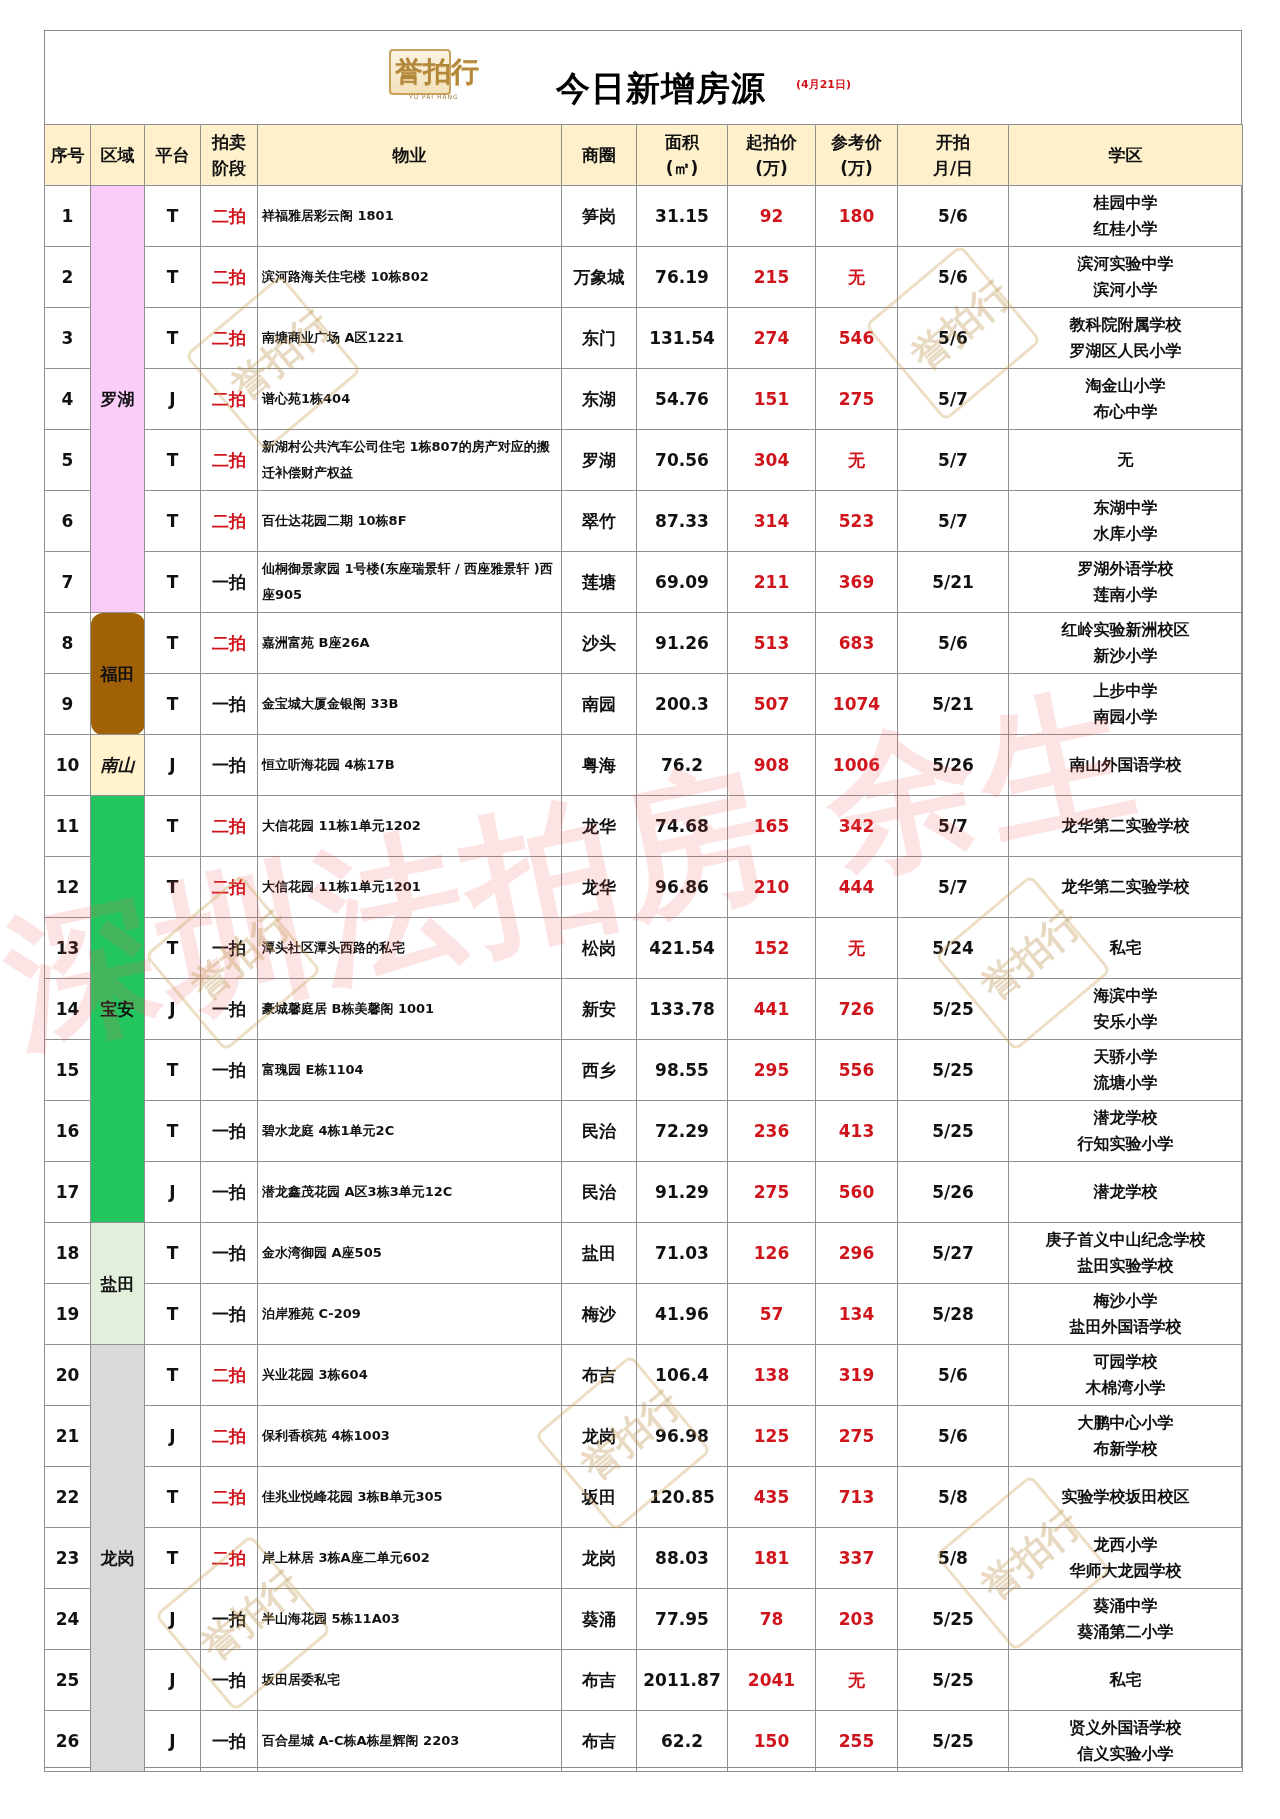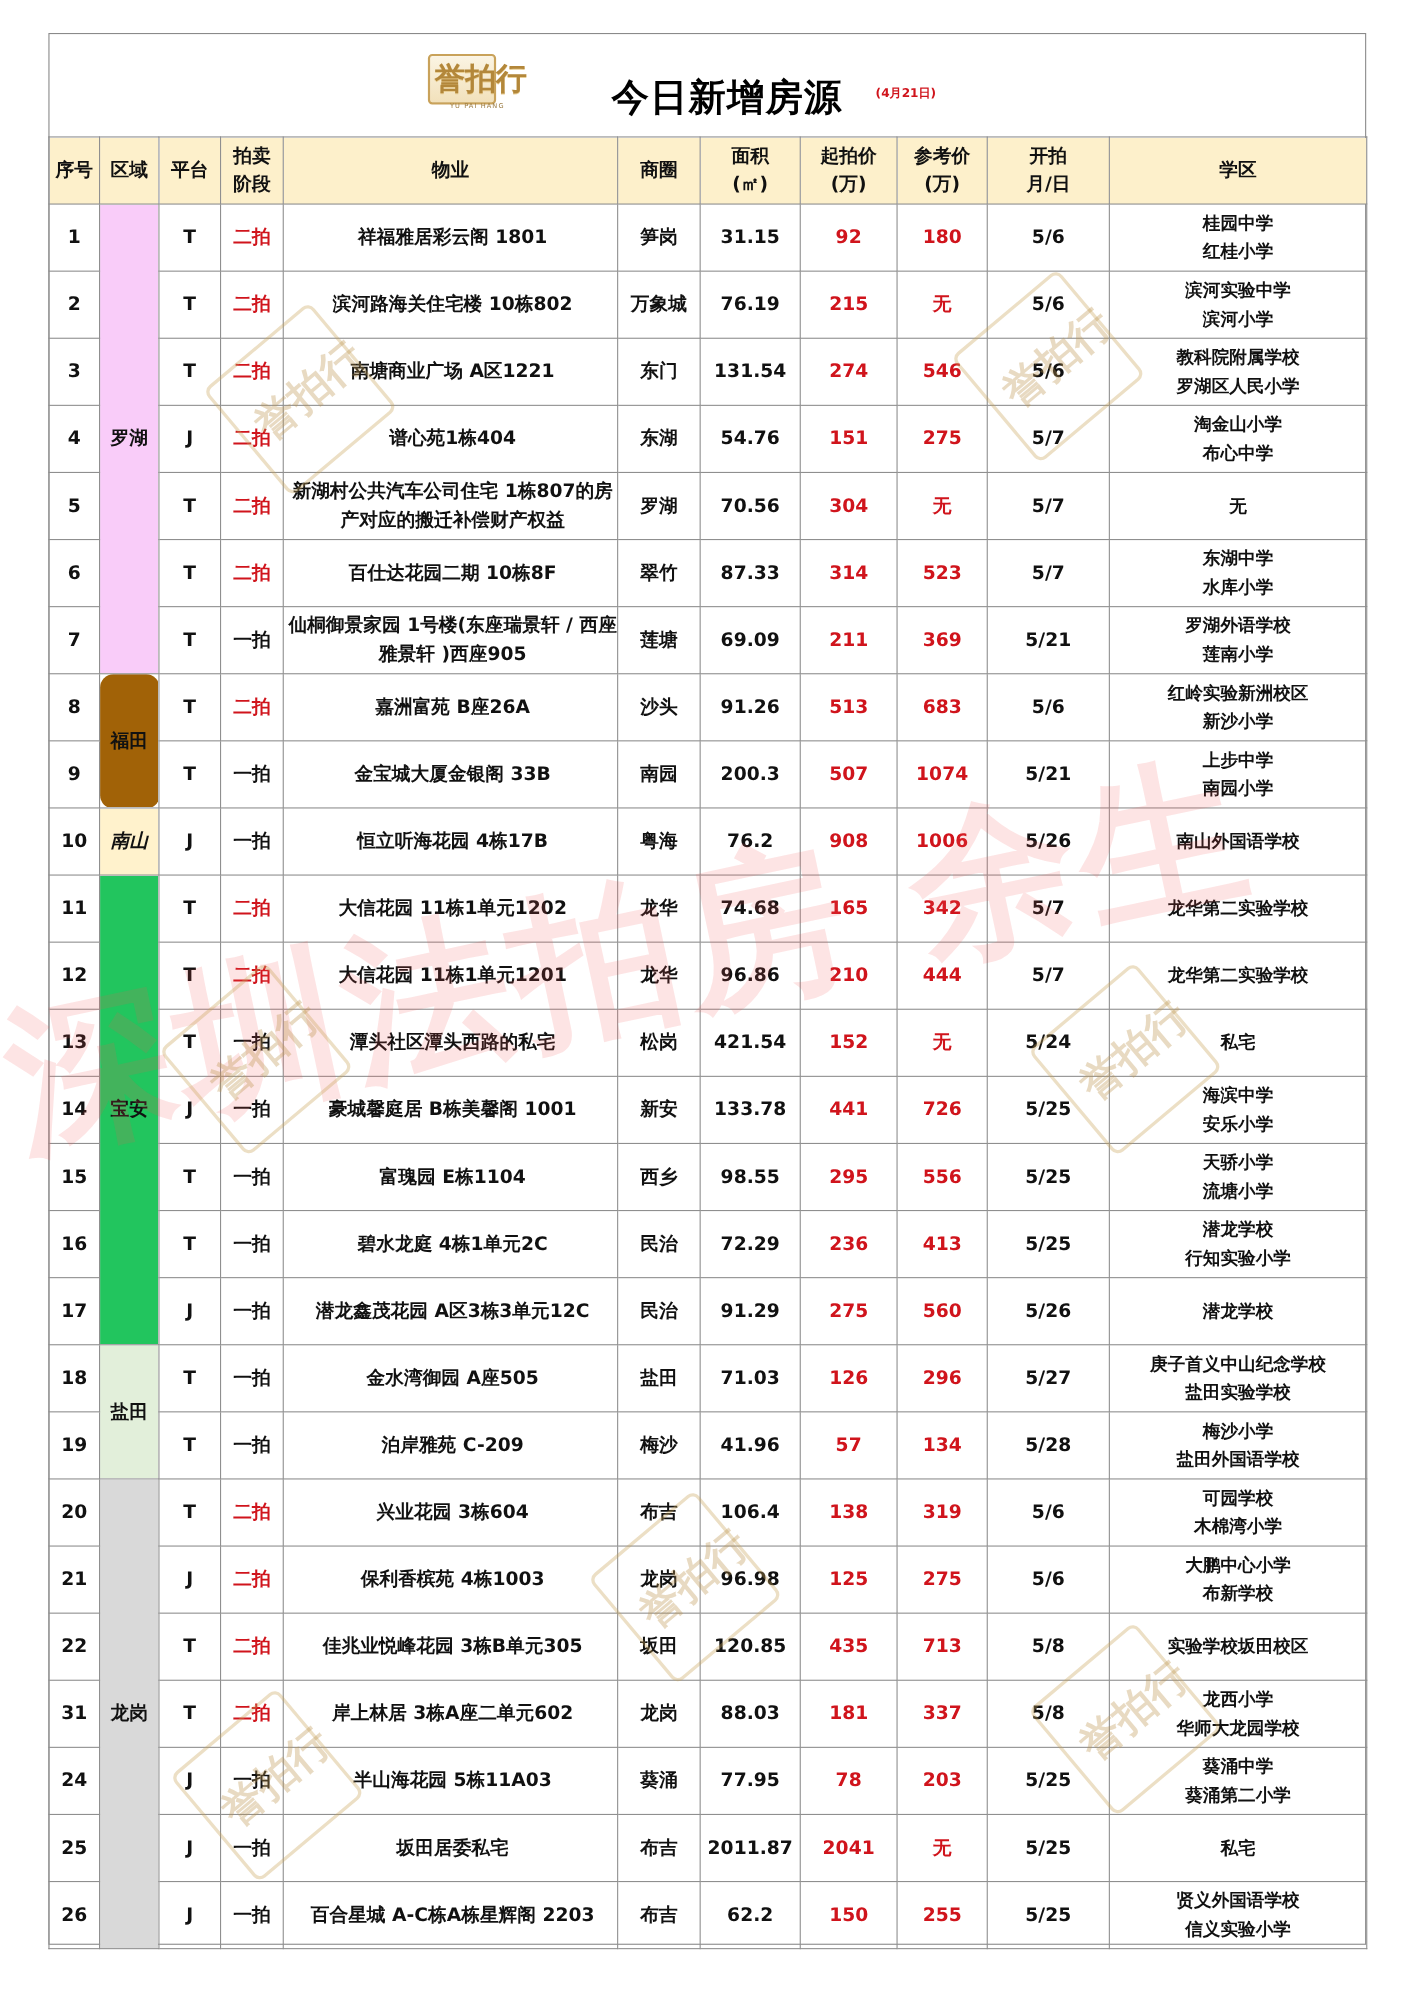--- a/index.html
+++ b/index.html
@@ -20,21 +20,21 @@
   .page-title { position: absolute; left: 511px; top: 35px; font-size: 34px; font-weight: bold;
                 color: #000; white-space: nowrap; letter-spacing: 1px; }
   .page-date { position: absolute; left: 751px; top: 46px; font-size: 11px; font-weight: bold;
                color: #d0141c; white-space: nowrap; }
   table { position: absolute; left: -1px; top: 93px; border-collapse: collapse;
           table-layout: fixed; width: 1198px; }
   th, td { border: 1px solid #8f8f8f; text-align: center; vertical-align: middle;
            font-weight: bold; padding: 0; overflow: hidden; }
   th { background: #fdf0cb; height: 60px; font-size: 17px; line-height: 26px; }
   td { height: 60px; font-size: 17px; line-height: 26px; }
-  td.prop { text-align: center; padding-left: 4px; font-size: 17px; line-height: 26px; }
+  td.prop { text-align: left; padding-left: 4px; font-size: 13px; line-height: 26px; }
   td.red { color: #d0141c; }
   td.school { font-size: 16px; line-height: 26px; }
   .watermark { position: absolute; left: 10px; top: 890px; font-size: 150px; font-weight: bold;
                color: rgba(240,90,90,0.16); white-space: nowrap; transform: rotate(-12deg);
                transform-origin: left center; pointer-events: none; letter-spacing: 6px; }
   .stamp { position: absolute; width: 120px; height: 120px; border: 3px solid rgba(201,162,90,0.35);
            border-radius: 8px; transform: rotate(-40deg); pointer-events: none; }
   .stamp span { position: absolute; left: 14px; top: 34px; font-size: 38px; font-weight: bold;
                 color: rgba(190,150,80,0.35); white-space: nowrap; }
 </style>
@@ -405,21 +405,21 @@
           <td>坂田</td>
           <td>120.85</td>
           <td class="red">435</td>
           <td class="red">713</td>
           <td>5/8</td>
           <td class="school">
             <div>实验学校坂田校区</div>
           </td>
         </tr>
         <tr>
-          <td>31</td>
+          <td>23</td>
           <td>T</td>
           <td class="red">二拍</td>
           <td class="prop">岸上林居 3栋A座二单元602</td>
           <td>龙岗</td>
           <td>88.03</td>
           <td class="red">181</td>
           <td class="red">337</td>
           <td>5/8</td>
           <td class="school">
             <div>龙西小学</div>

